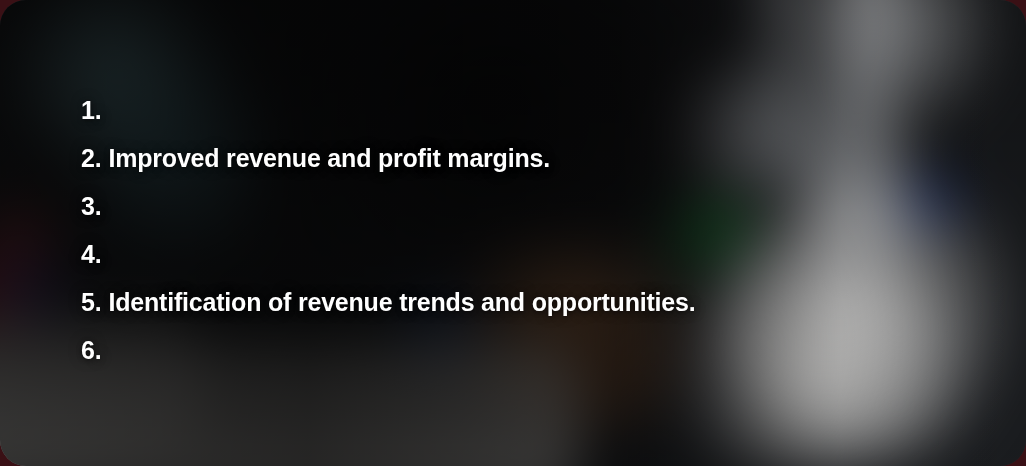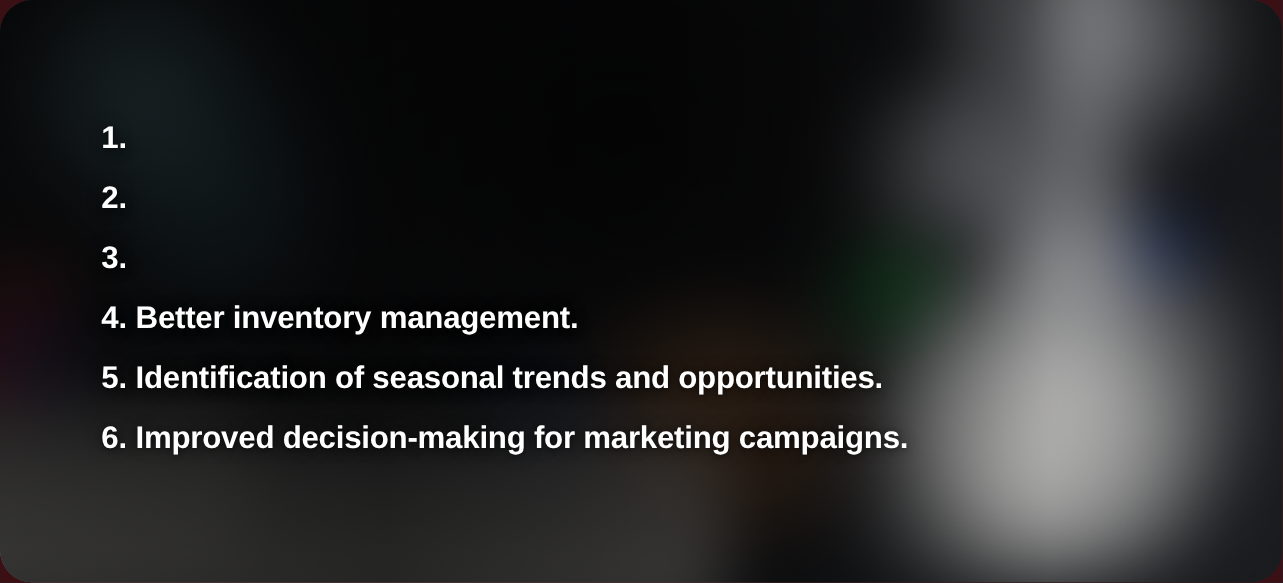--- a/index.html
+++ b/index.html
@@ -171,31 +171,30 @@
   </div>
 
   <div class="scrim"></div>
 
   <ol id="benefits-list">
     <li class="benefit-item">
       <span class="benefit-index">1.</span>
     </li>
     <li class="benefit-item">
       <span class="benefit-index">2.</span>
+      <span class="benefit-text">Improved revenue and profit margins.</span>
     </li>
     <li class="benefit-item">
       <span class="benefit-index">3.</span>
     </li>
     <li class="benefit-item">
       <span class="benefit-index">4.</span>
-      <span class="benefit-text">Better inventory management.</span>
     </li>
     <li class="benefit-item">
       <span class="benefit-index">5.</span>
-      <span class="benefit-text">Identification of seasonal trends and opportunities.</span>
+      <span class="benefit-text">Identification of revenue trends and opportunities.</span>
     </li>
     <li class="benefit-item">
       <span class="benefit-index">6.</span>
-      <span class="benefit-text">Improved decision-making for marketing campaigns.</span>
     </li>
   </ol>
 
 </div>
 
 </body></html>

